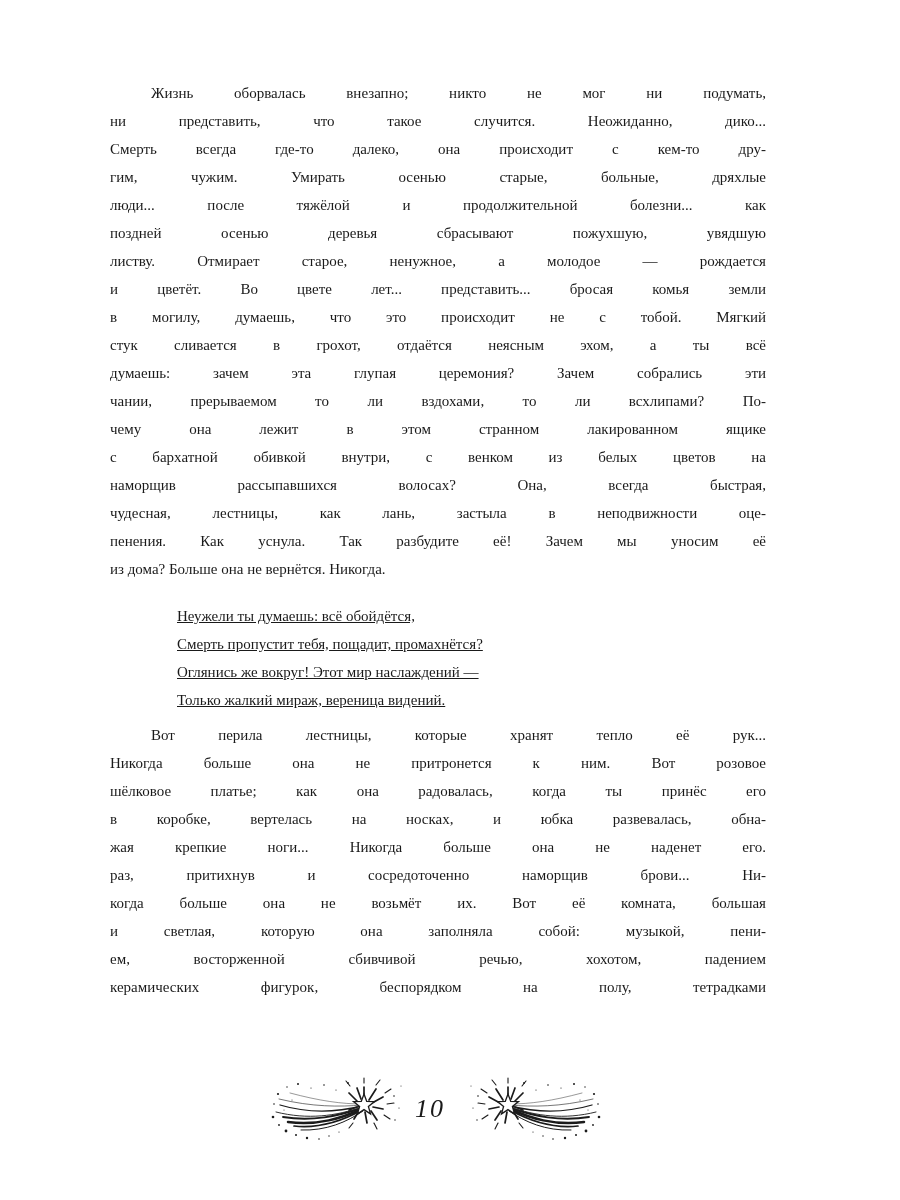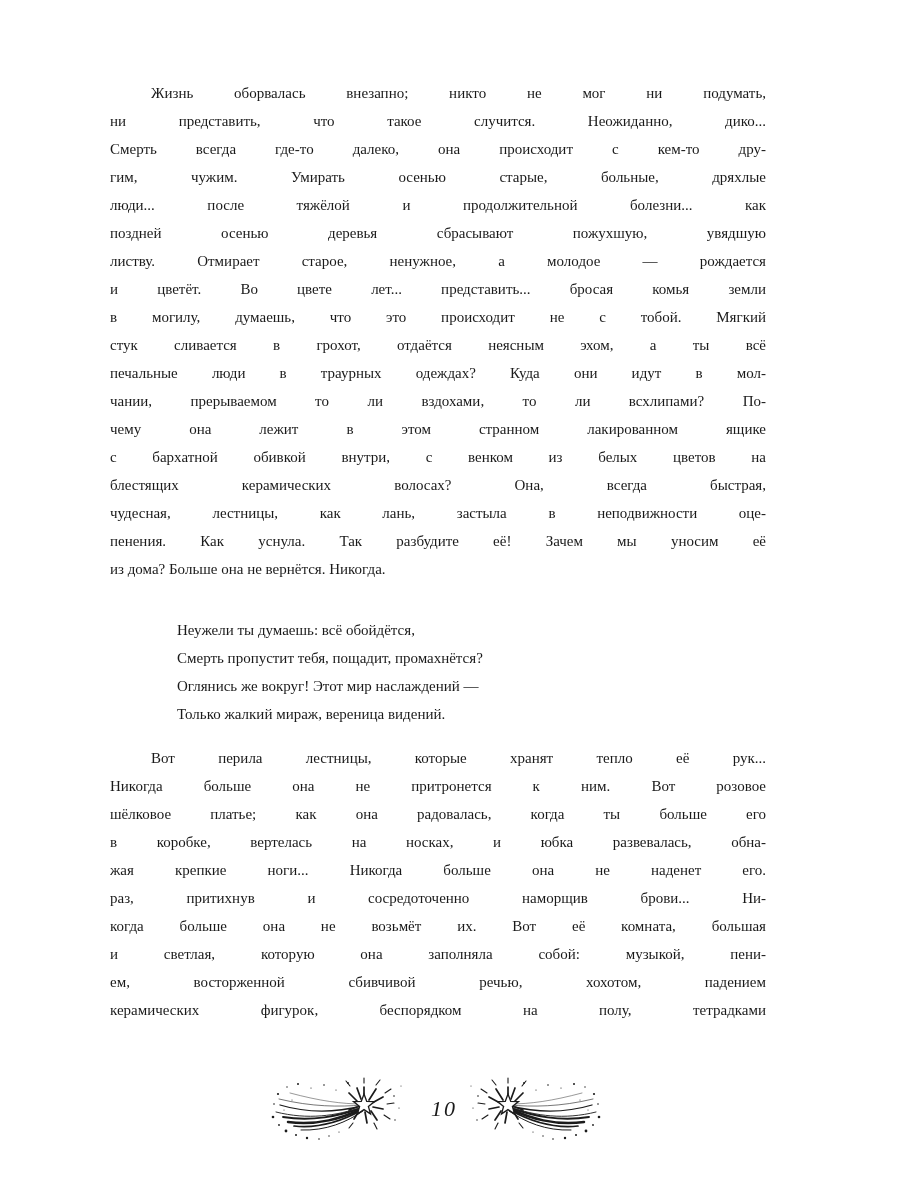--- a/index.html
+++ b/index.html
@@ -22,43 +22,43 @@
   }
   .tline {
     height: 28px;
     overflow: hidden;
     text-align: justify;
     text-align-last: justify;
   }
   .para .tline:first-child { text-indent: 41px; }
   .para1 .tline:last-child { text-align-last: left; }
 
-  .verse { margin-top: 33px; margin-left: 67px; }
+  .verse { margin-top: 19px; margin-left: 67px; text-decoration: underline; }
   .verse .tline { text-align: left; text-align-last: left; }
 
-  .para2 { margin-top: 16px; }
+  .para2 { margin-top: 7px; }
 
   .footer {
     position: absolute;
     top: 1074px; left: 0;
     width: 900px;
     display: flex;
     justify-content: center;
     align-items: center;
     gap: 10px;
     transform: translateX(-14px);
   }
   .ornament { width: 135px; height: 70px; display: block; }
   .ornament.right { transform: scaleX(-1); }
   .page-num {
     font-style: italic;
-    font-size: 22px;
+    font-size: 26px;
     letter-spacing: 2px;
     min-width: 42px;
-    text-align: right;
+    text-align: left;
   }
   svg.defs-holder { position: absolute; width: 0; height: 0; overflow: hidden; }
 </style>
 </head>
 <body style="background: rgb(255, 255, 255); color: rgb(26, 26, 26);">
 
 <svg class="defs-holder" aria-hidden="true">
   <defs>
     <symbol id="comet" viewBox="0 0 135 70">
 
@@ -134,41 +134,41 @@
         <div class="tline">Жизнь оборвалась внезапно; никто не мог ни подумать,</div>
         <div class="tline">ни представить, что такое случится. Неожиданно, дико...</div>
         <div class="tline">Смерть всегда где-то далеко, она происходит с кем-то дру-</div>
         <div class="tline">гим, чужим. Умирать осенью старые, больные, дряхлые</div>
         <div class="tline">люди... после тяжёлой и продолжительной болезни... как</div>
         <div class="tline">поздней осенью деревья сбрасывают пожухшую, увядшую</div>
         <div class="tline">листву. Отмирает старое, ненужное, а молодое — рождается</div>
         <div class="tline">и цветёт. Во цвете лет... представить... бросая комья земли</div>
         <div class="tline">в могилу, думаешь, что это происходит не с тобой. Мягкий</div>
         <div class="tline">стук сливается в грохот, отдаётся неясным эхом, а ты всё</div>
-        <div class="tline">печальные люди в траурных одеждах? Куда они идут в мол-</div>
+        <div class="tline">думаешь: зачем эта глупая церемония? Зачем собрались эти</div>
         <div class="tline">чании, прерываемом то ли вздохами, то ли всхлипами? По-</div>
         <div class="tline">чему она лежит в этом странном лакированном ящике</div>
         <div class="tline">с бархатной обивкой внутри, с венком из белых цветов на</div>
-        <div class="tline">блестящих керамических волосах? Она, всегда быстрая,</div>
+        <div class="tline">наморщив рассыпавшихся волосах? Она, всегда быстрая,</div>
         <div class="tline">чудесная, лестницы, как лань, застыла в неподвижности оце-</div>
         <div class="tline">пенения. Как уснула. Так разбудите её! Зачем мы уносим её</div>
         <div class="tline">из дома? Больше она не вернётся. Никогда.</div>
       </div>
 
     <div class="verse">
         <div class="tline">Неужели ты думаешь: всё обойдётся,</div>
         <div class="tline">Смерть пропустит тебя, пощадит, промахнётся?</div>
         <div class="tline">Оглянись же вокруг! Этот мир наслаждений —</div>
         <div class="tline">Только жалкий мираж, вереница видений.</div>
       </div>
 
     <div class="para para2">
         <div class="tline">Вот перила лестницы, которые хранят тепло её рук...</div>
         <div class="tline">Никогда больше она не притронется к ним. Вот розовое</div>
-        <div class="tline">шёлковое платье; как она радовалась, когда ты больше его</div>
+        <div class="tline">шёлковое платье; как она радовалась, когда ты принёс его</div>
         <div class="tline">в коробке, вертелась на носках, и юбка развевалась, обна-</div>
         <div class="tline">жая крепкие ноги... Никогда больше она не наденет его.</div>
         <div class="tline">раз, притихнув и сосредоточенно наморщив брови... Ни-</div>
         <div class="tline">когда больше она не возьмёт их. Вот её комната, большая</div>
         <div class="tline">и светлая, которую она заполняла собой: музыкой, пени-</div>
         <div class="tline">ем, восторженной сбивчивой речью, хохотом, падением</div>
         <div class="tline">керамических фигурок, беспорядком на полу, тетрадками</div>
       </div>
   </div>
 

